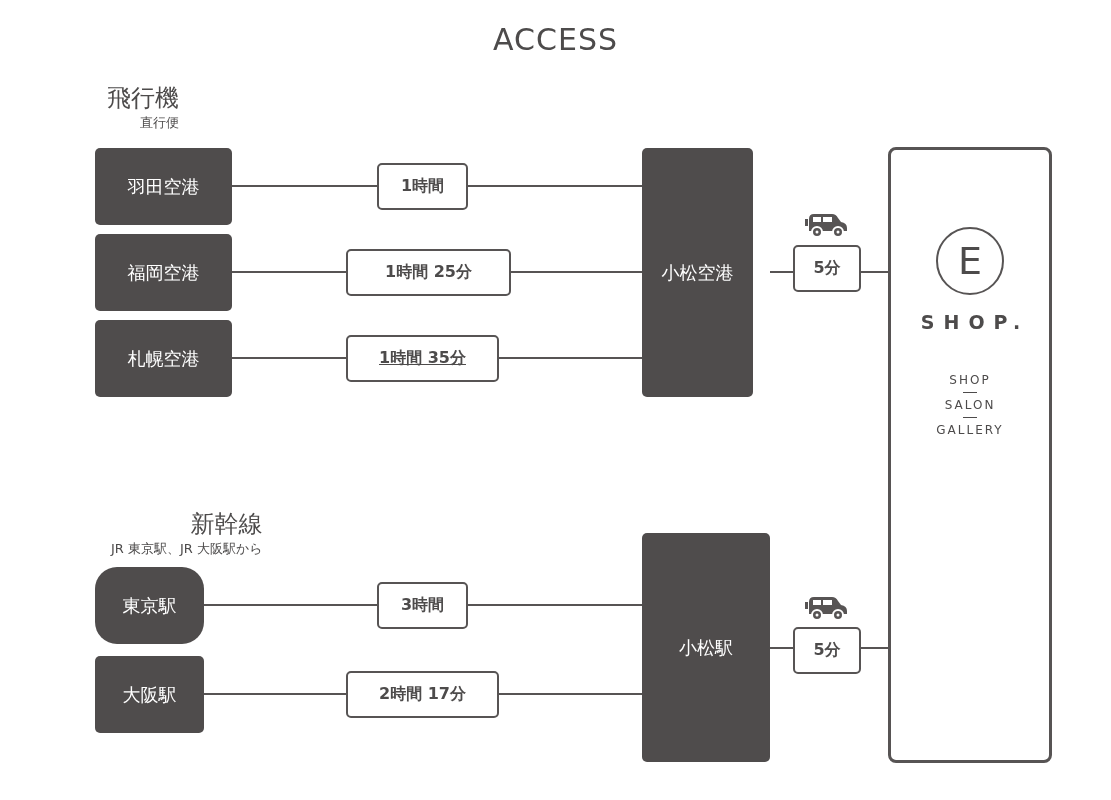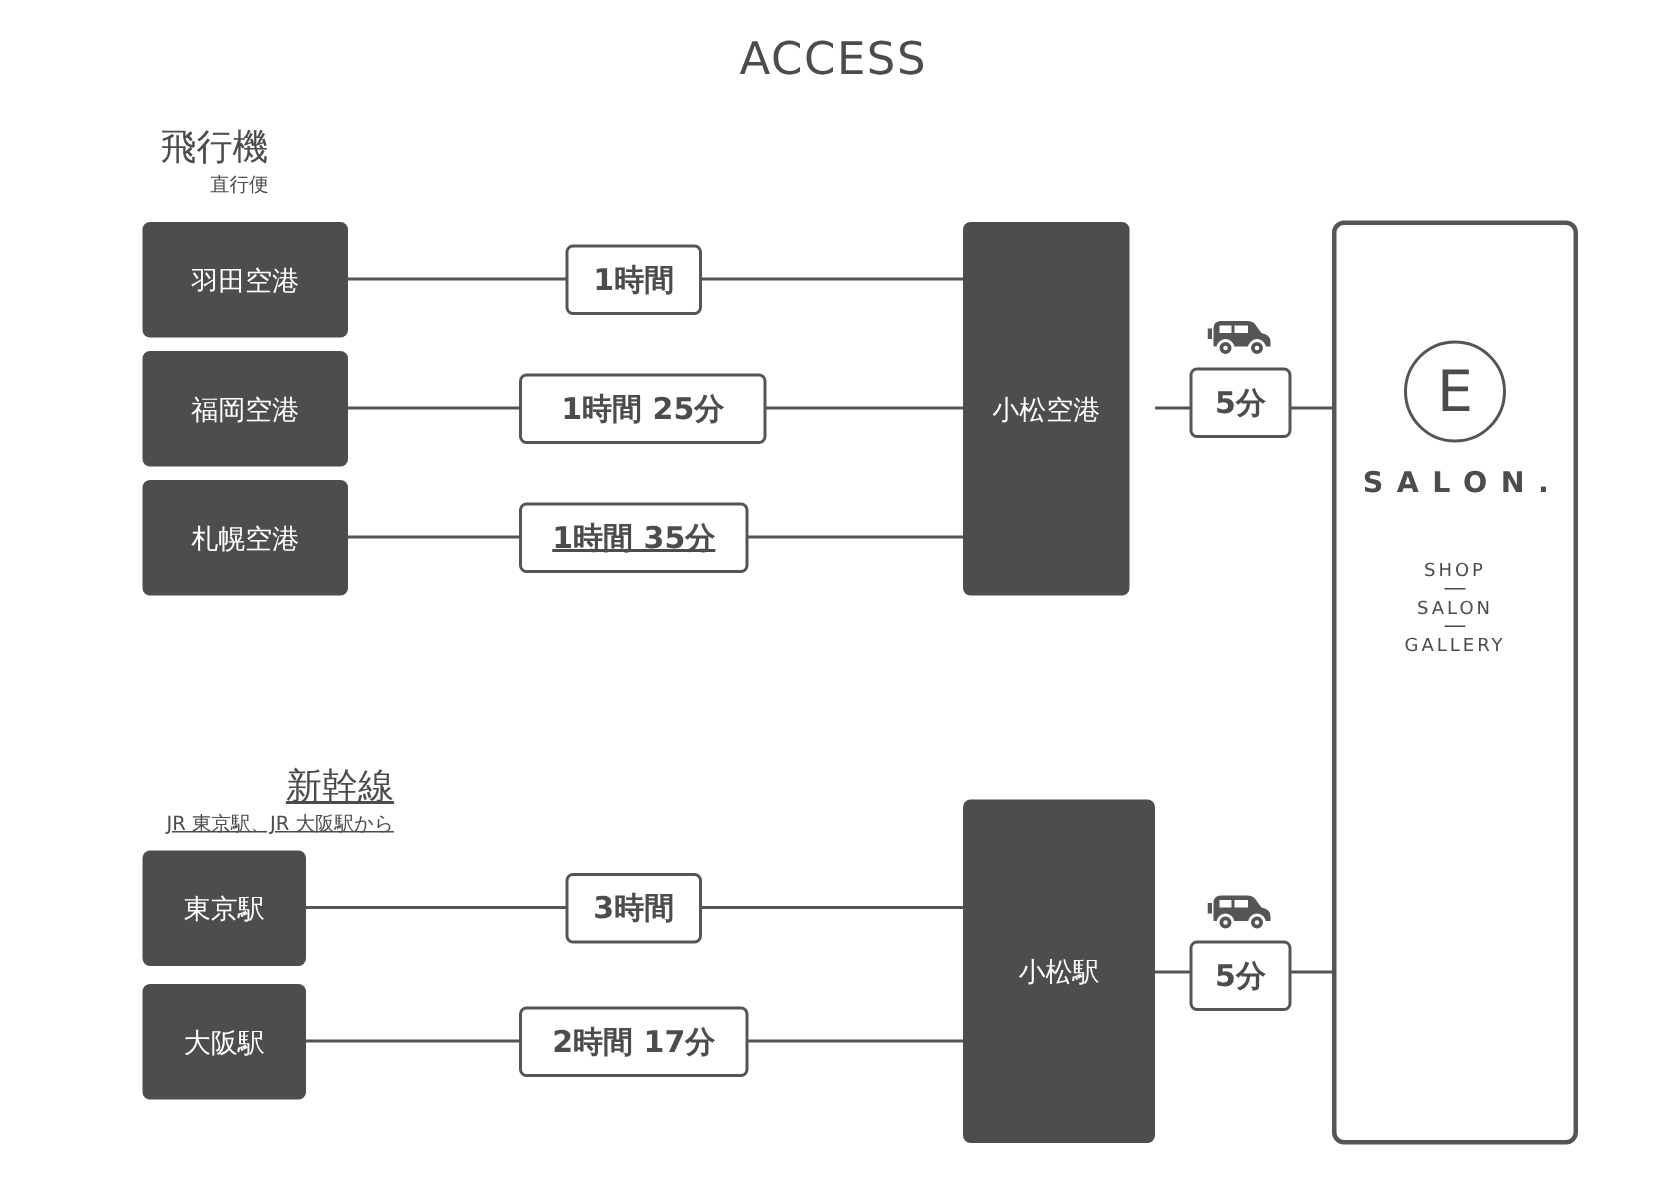--- a/index.html
+++ b/index.html
@@ -6,21 +6,21 @@
   body { width:1111px; height:800px; position:relative; overflow:hidden;
          font-family:"DejaVu Sans", sans-serif; color:#4d4b4b; }
   .abs { position:absolute; box-sizing:border-box; }
   .title { left:0; width:1111px; top:22px; text-align:center; font-size:30px; letter-spacing:1px; color:#4d4b4b; }
   .sec-head { display:flex; align-items:flex-end;flex-direction:column; }
   .sec-title { font-size:24px; color:#4d4b4b; margin-left:10px; }
   .sec-sub { font-size:13px; color:#4d4b4b; margin-left:14px; margin-bottom:4px; }
   .origin { background:#4f4c4c; color:#fff; border-radius:5px; display:flex; align-items:center; justify-content:center; font-size:18px; }
   .hub { background:#4f4c4c; color:#fff; border-radius:5px; display:flex; align-items:center; justify-content:center; font-size:18px; }
   .line { background:#575454; height:2px; }
-  .dur { background:#fff; border:2px solid #575454; border-radius:5px; display:flex; align-items:center; justify-content:center; font-size:20px; color:#4d4b4b; font-weight:bold; }
+  .dur { background:#fff; border:2px solid #575454; border-radius:5px; display:flex; align-items:center; justify-content:center; font-size:16px; color:#4d4b4b; font-weight:bold; }
   .dest { border:3px solid #575454; border-radius:8px; background:#fff; }
   .logo-circle { border:2px solid #575454; border-radius:50%; display:flex; align-items:center; justify-content:center; font-size:38px; color:#4d4b4b; }
   .enzo { font-size:19px; font-weight:bold; letter-spacing:9px; text-align:center; color:#4d4b4b; }
   .services { text-align:center; font-size:12px; letter-spacing:2px; color:#4d4b4b; line-height:13px; }
   .svc-dash { display:block; width:14px; height:1px; background:#4d4b4b; margin:0 auto; }
   .loc { text-align:center; font-size:19px; color:#4d4b4b; line-height:32px; }
 </style>
 </head>
 <body>
 
@@ -54,32 +54,32 @@
   <path d="M4 20 L4 8 Q4 3 9 3 L27 3 Q31 3 33 7 L36 11 Q42 12 42 17 L42 20 Z" fill="#575454"></path>
   <rect x="8" y="6" width="8" height="5" fill="#fff"></rect>
   <rect x="18" y="6" width="9" height="5" fill="#fff"></rect>
   <circle cx="12" cy="21" r="5" fill="#575454" stroke="#fff" stroke-width="2"></circle>
   <circle cx="33" cy="21" r="5" fill="#575454" stroke="#fff" stroke-width="2"></circle>
   <circle cx="12" cy="21" r="1.5" fill="#fff"></circle>
   <circle cx="33" cy="21" r="1.5" fill="#fff"></circle>
 </svg>
 <div class="abs dur" style="left:793px; top:245px; width:68px; height:47px;" data-bind="air.transfer.duration">5分</div>
 
-<div class="abs sec-head" style="left:97px; top:508px; height:46px;text-decoration:underline;">
+<div class="abs sec-head" style="left:97px; top:508px; height:46px;">
   <svg width="58" height="46" viewBox="0 0 58 46">
     <path d="M4 40 Q2 40 2 36 L4 22 Q6 4 29 4 Q52 4 54 22 L56 36 Q56 40 54 40 Z" fill="none" stroke="#575454" stroke-width="3" stroke-linejoin="round"></path>
     <path d="M6 14 L52 14 L54 28 L4 28 Z" fill="#575454"></path>
     <rect x="16" y="19" width="9" height="3" fill="#fff"></rect>
     <rect x="33" y="19" width="9" height="3" fill="#fff"></rect>
   </svg>
   <span class="sec-title" data-bind="rail.title">新幹線</span>
   <span class="sec-sub" data-bind="rail.subtitle">JR 東京駅、JR 大阪駅から</span>
 </div>
 
-<div class="abs origin" style="left:95px; top:567px; width:109px; height:77px;" data-bind="rail.routes.0.origin">東京駅</div>
+<div class="abs origin" style="left:95px; top:567px; width:109px; height:77px;border-radius:22px;" data-bind="rail.routes.0.origin">東京駅</div>
 <div class="abs origin" style="left:95px; top:656px; width:109px; height:77px;" data-bind="rail.routes.1.origin">大阪駅</div>
 
 <div class="abs line" style="left:204px; top:604px; width:438px;"></div>
 <div class="abs line" style="left:204px; top:693px; width:438px;"></div>
 
 <div class="abs dur" style="left:377px; top:582px; width:91px; height:47px;" data-bind="rail.routes.0.duration">3時間</div>
 <div class="abs dur" style="left:346px; top:671px; width:153px; height:47px;" data-bind="rail.routes.1.duration">2時間 17分</div>
 
 <div class="abs hub" style="left:642px; top:533px; width:128px; height:229px;" data-bind="rail.hub">小松駅</div>
 
@@ -91,21 +91,21 @@
   <rect x="18" y="6" width="9" height="5" fill="#fff"></rect>
   <circle cx="12" cy="21" r="5" fill="#575454" stroke="#fff" stroke-width="2"></circle>
   <circle cx="33" cy="21" r="5" fill="#575454" stroke="#fff" stroke-width="2"></circle>
   <circle cx="12" cy="21" r="1.5" fill="#fff"></circle>
   <circle cx="33" cy="21" r="1.5" fill="#fff"></circle>
 </svg>
 <div class="abs dur" style="left:793px; top:627px; width:68px; height:47px;" data-bind="rail.transfer.duration">5分</div>
 
 <div class="abs dest" style="left:888px; top:147px; width:164px; height:616px;"></div>
 <div class="abs logo-circle" style="left:936px; top:227px; width:68px; height:68px;" data-bind="destination.logo_letter">E</div>
-<div class="abs enzo" style="left:890px; top:311px; width:170px;" data-bind="destination.brand">SALON.</div>
+<div class="abs enzo" style="left:890px; top:311px; width:170px;" data-bind="destination.brand">SHOP.</div>
 <div class="abs services" style="left:890px; top:374px; width:160px;text-align:center;">
   <span data-bind="destination.services.0">SHOP</span>
   <span class="svc-dash"></span>
   <span data-bind="destination.services.1">SALON</span>
   <span class="svc-dash"></span>
   <span data-bind="destination.services.2">GALLERY</span>
 </div>
 <div class="abs loc" style="left:890px; top:590px; width:160px;">
 </div>
 

